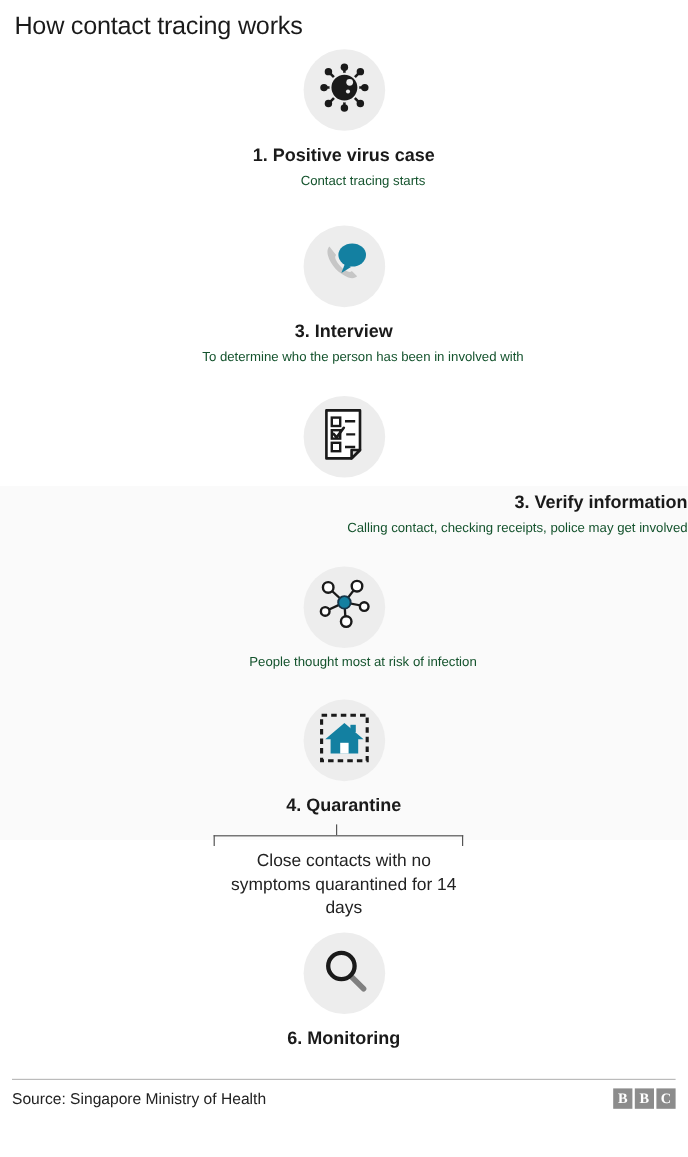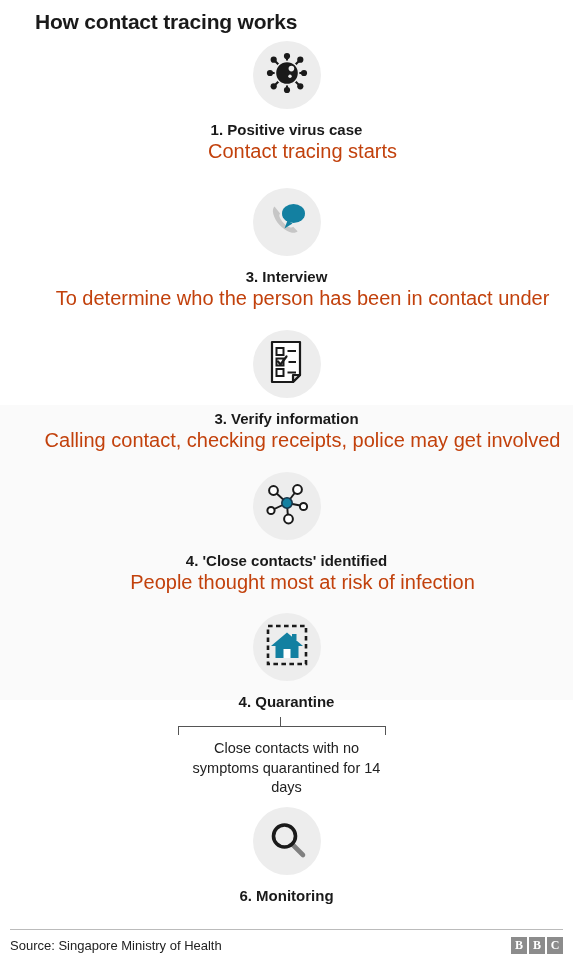--- a/index.html
+++ b/index.html
@@ -30,26 +30,25 @@
     height: 295px;
     background: #fafafa;
     z-index: 0;
   }
   .content {
     position: relative;
     z-index: 1;
   }
   .title {
     font-size: 21px;
-    font-weight: bold;
+    font-weight: normal;
     color: #1a1a1a;
     letter-spacing: -0.2px;
     padding: 9px 12px 0 12px;
     line-height: 26px;
-    margin-left: 23px;
   }
   .step {
     text-align: center;
     width: 573px;
   }
   .icon-circle {
     width: 68px;
     height: 68px;
     border-radius: 50%;
     background: #ededed;
@@ -59,22 +58,22 @@
     justify-content: center;
   }
   .step-title {
     font-size: 15px;
     font-weight: bold;
     color: #1a1a1a;
     margin-top: 11px;
     line-height: 19px;
   }
   .step-desc {
-    font-size: 20px;
-    color: #c2410c;
+    font-size: 11px;
+    color: #14532d;
     line-height: 19.5px;
     margin-top: 3px;
     margin-left: 32px;
   }
   
   .branch-wrap {
     position: relative;
     width: 573px;
     height: 20px;
     margin-top: 6px;
@@ -150,21 +149,21 @@
     color: #ffffff;
     font-size: 12px;
     font-weight: bold;
     display: flex;
     align-items: center;
     justify-content: center;
     font-family: "Liberation Serif", serif;
   }
   .sp-1 { margin-top: 6px; }
   .sp-2 { margin-top: 26px; }
-  .sp-3 { margin-top: 22px; }
+  .sp-3 { margin-top: 22px; text-align: right; }
   .sp-4 { margin-top: 21px; }
   .sp-5 { margin-top: 21px; }
   .sp-6 { margin-top: 9px; text-align: center; }
 </style>
 </head>
 <body>
 
 <div class="infographic">
 
   <div class="shade-band"></div>
@@ -211,21 +210,21 @@
       <div class="icon-circle">
         <span>
           <svg width="46" height="44" viewBox="0 0 46 44">
             <path d="M10.5 8.5 C 9 10 8.4 12.6 9.3 16 C 11.2 23.6 18.5 31.5 26.2 34.2 C 29.6 35.3 32.2 34.8 33.6 33.3 L 29.2 28.8 C 28.4 29.6 27.2 29.9 25.8 29.3 C 21.6 27.6 17.2 23 15.6 18.9 C 15.1 17.5 15.3 16.3 16.1 15.5 Z" fill="#c6c6c6"></path>
             <ellipse cx="29.5" cy="15.5" rx="11.5" ry="9.6" fill="#1380a1"></ellipse>
             <path d="M23.5 22.5 L 20.5 30.5 L 28.5 25.5 Z" fill="#1380a1"></path>
           </svg>
         </span>
       </div>
       <div class="step-title">3. Interview</div>
-      <div class="step-desc">To determine who the person has been in contact under</div>
+      <div class="step-desc">To determine who the person has been in involved with</div>
     </div>
 
     <div class="step sp-3">
       <div class="icon-circle">
         <span>
           <svg width="40" height="46" viewBox="0 0 40 46">
             <path d="M5 3 H33 V36 L26 43 H5 Z" fill="#ffffff" stroke="#1a1a1a" stroke-width="2.2" stroke-linejoin="round"></path>
             <path d="M33 36 L26 36 L26 43 Z" fill="#d9d9d9" stroke="#1a1a1a" stroke-width="2.2" stroke-linejoin="round"></path>
             <rect x="9.5" y="9" width="7" height="7" fill="none" stroke="#1a1a1a" stroke-width="2"></rect>
             <rect x="9.5" y="19.5" width="7" height="7" fill="none" stroke="#1a1a1a" stroke-width="2"></rect>
@@ -256,21 +255,20 @@
               <circle cx="9.5" cy="9.5" r="4.4"></circle>
               <circle cx="33.5" cy="8.5" r="4.4"></circle>
               <circle cx="39.5" cy="25.5" r="3.6"></circle>
               <circle cx="24.5" cy="38" r="4.4"></circle>
               <circle cx="7" cy="29.5" r="3.6"></circle>
             </g>
             <circle cx="23" cy="22" r="5.2" fill="#1380a1" stroke="#16364a" stroke-width="1.6"></circle>
           </svg>
         </span>
       </div>
-      <div class="step-title">4. 'Close contacts' identified</div>
       <div class="step-desc">People thought most at risk of infection</div>
     </div>
 
     <div class="step sp-5">
       <div class="icon-circle">
         <span>
           <svg width="44" height="44" viewBox="0 0 44 44">
             <rect x="3" y="3" width="38" height="38" fill="none" stroke="#1a1a1a" stroke-width="2.6" stroke-dasharray="4.6 3.4"></rect>
             <path d="M22 9.5 L38 23 L33.5 23 L33.5 35 L10.5 35 L10.5 23 L6 23 Z" fill="#1380a1"></path>
             <rect x="18.5" y="26" width="7" height="9" fill="#ffffff"></rect>

